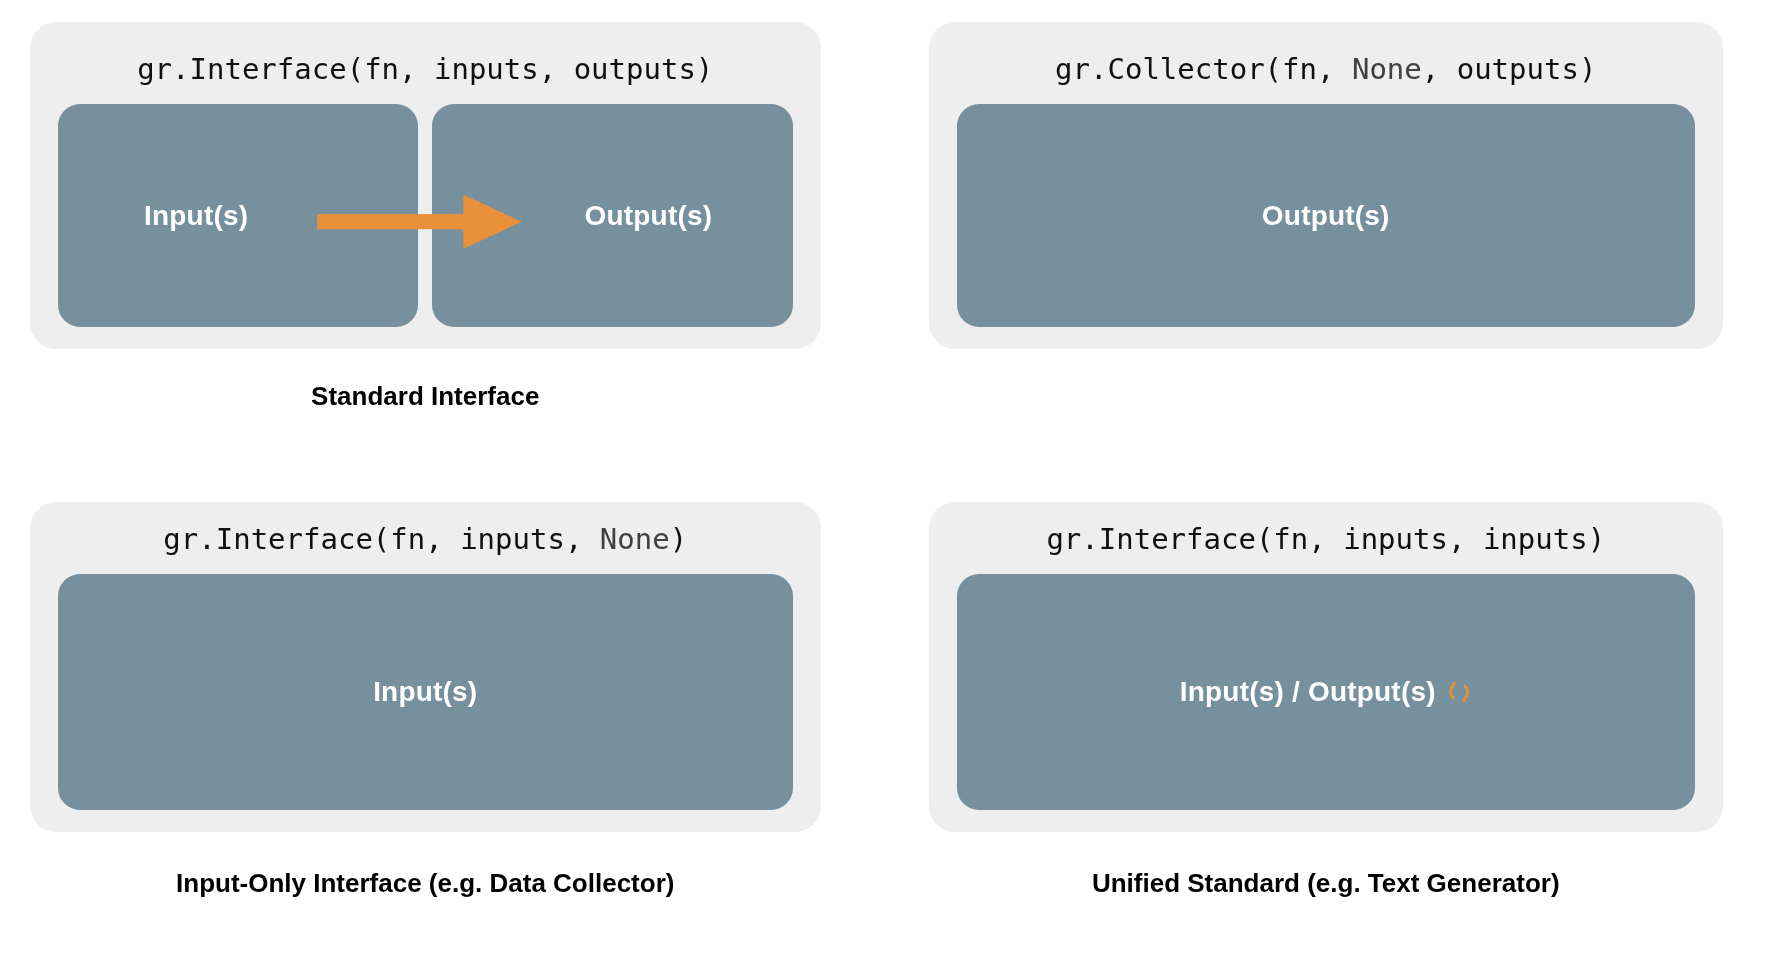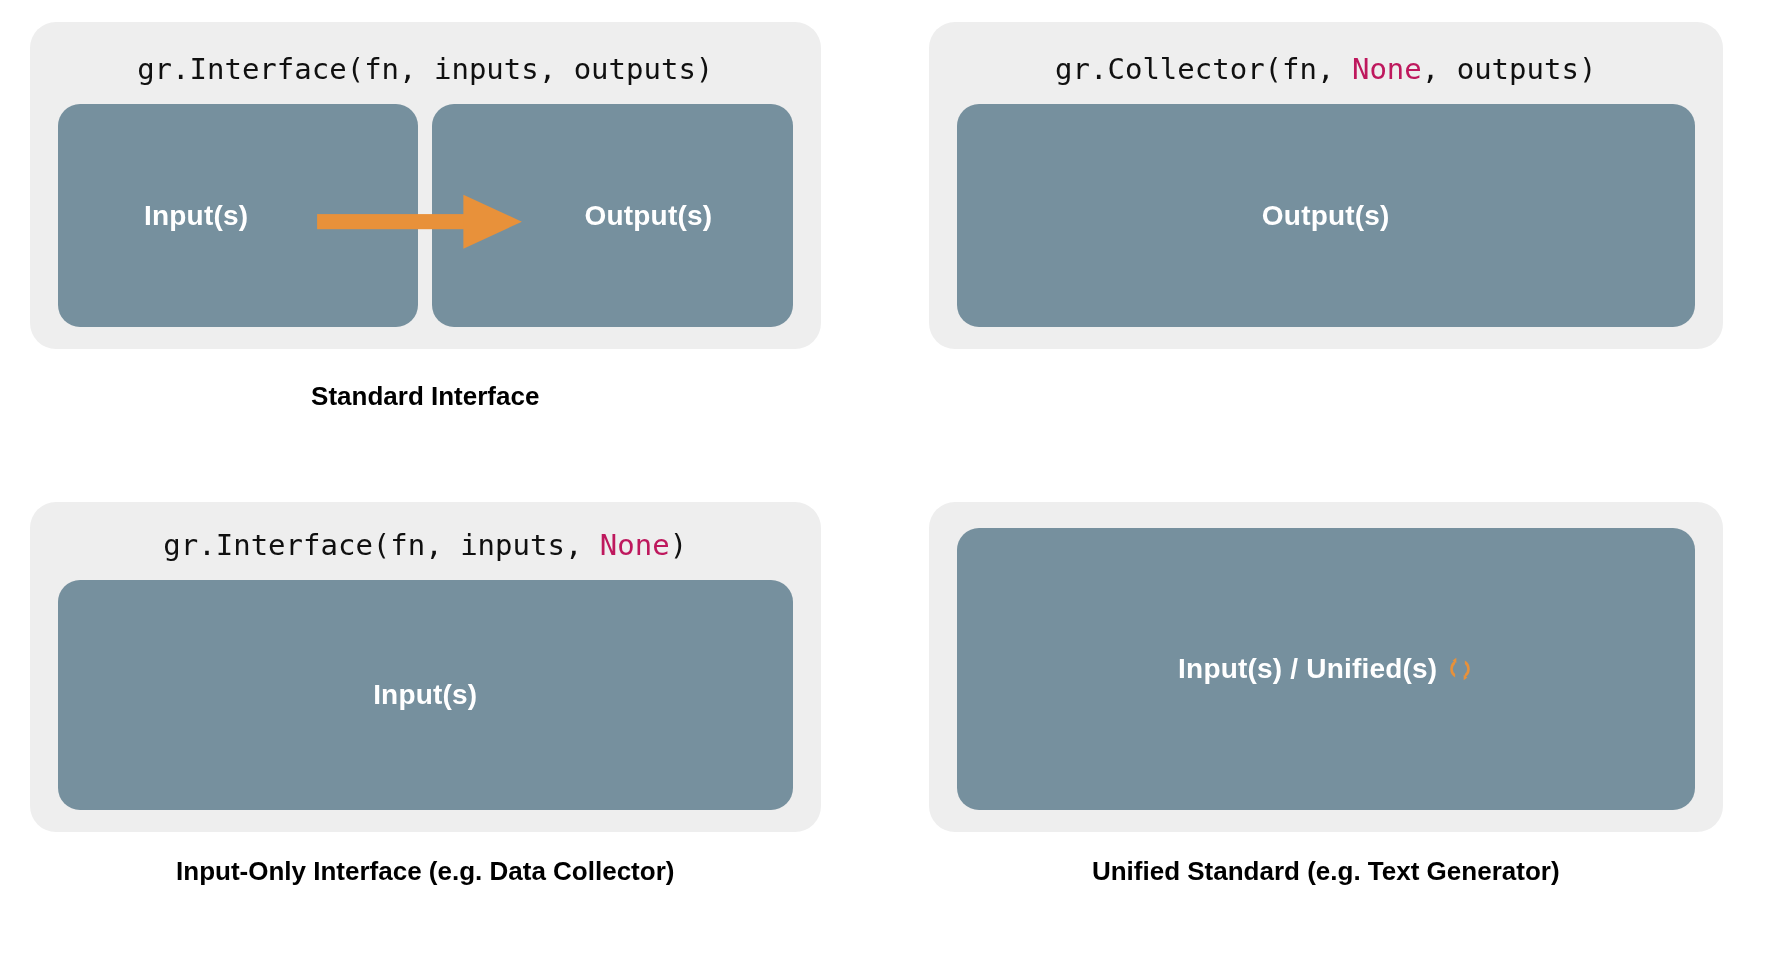--- a/index.html
+++ b/index.html
@@ -41,35 +41,35 @@
     width: 100%;
     background: #eeeeee;
     border-radius: 26px;
     box-sizing: border-box;
     display: flex;
     flex-direction: column;
     align-items: center;
   }
 
   .card-top    { height: 327px; padding: 30px 28px 0 28px; }
-  .card-bottom { height: 330px; padding: 26px 28px 0 28px; }
+  .card-bottom { height: 330px; padding: 20px 28px 0 28px; }
 
   
   .code-line {
     font-family: "DejaVu Sans Mono", "Liberation Mono", monospace;
     font-size: 29px;
     line-height: 34px;
     color: #101010;
     white-space: pre;
     letter-spacing: 0px;
     text-align: center;
     margin-bottom: 18px;
   }
   .code-none {
-    color: #be185d;
+    color: #404040;
     margin-top: 40px;
   }
 
   
   .boxes {
     position: relative;
     display: flex;
     width: 100%;
     gap: 14px;
     flex: 1;
@@ -122,21 +122,21 @@
   
   .caption {
     font-family: "Liberation Sans", sans-serif;
     font-weight: bold;
     font-size: 26px;
     color: #000000;
     text-align: center;
     margin-top: 32px;
     white-space: nowrap;
   }
-  .caption-bottom { margin-top: 24px; }
+  .caption-bottom { margin-top: 36px; }
 </style>
 </head>
 <body>
 
 <div class="diagram">
 
   <div class="quadrant q-tl">
     <div class="card card-top">
 
       <div class="code-line"><span>gr.Interface(fn, inputs, outputs)</span><span class="code-none"></span><span></span></div>
@@ -184,25 +184,26 @@
         </div>
       </div>
 
     </div>
     <div class="caption caption-bottom">Input-Only Interface (e.g. Data Collector)</div>
   </div>
 
   <div class="quadrant q-br">
     <div class="card card-bottom">
 
+      <div class="code-line"><span>gr.Interface(fn, inputs, inputs)</span><span class="code-none"></span><span></span></div>
 
       <div class="boxes">
         <div class="slate-box">
           <span class="box-label">
-            <span>Input(s) / Unified(s)</span>
+            <span>Input(s) / Output(s)</span>
             <svg class="loop-icon" viewBox="0 0 24 24">
               <path d="M7.5 4.2 A9 9 0 0 0 7.5 19.8 L7.5 16.6 A6 6 0 0 1 7.5 7.4 Z" fill="#e8913a"></path>
               <polygon points="8.6,1.6 8.6,6.8 5.2,4.2" fill="#e8913a"></polygon>
               <path d="M16.5 19.8 A9 9 0 0 0 16.5 4.2 L16.5 7.4 A6 6 0 0 1 16.5 16.6 Z" fill="#e8913a"></path>
               <polygon points="15.4,22.4 15.4,17.2 18.8,19.8" fill="#e8913a"></polygon>
             </svg>
           </span>
         </div>
       </div>
 

